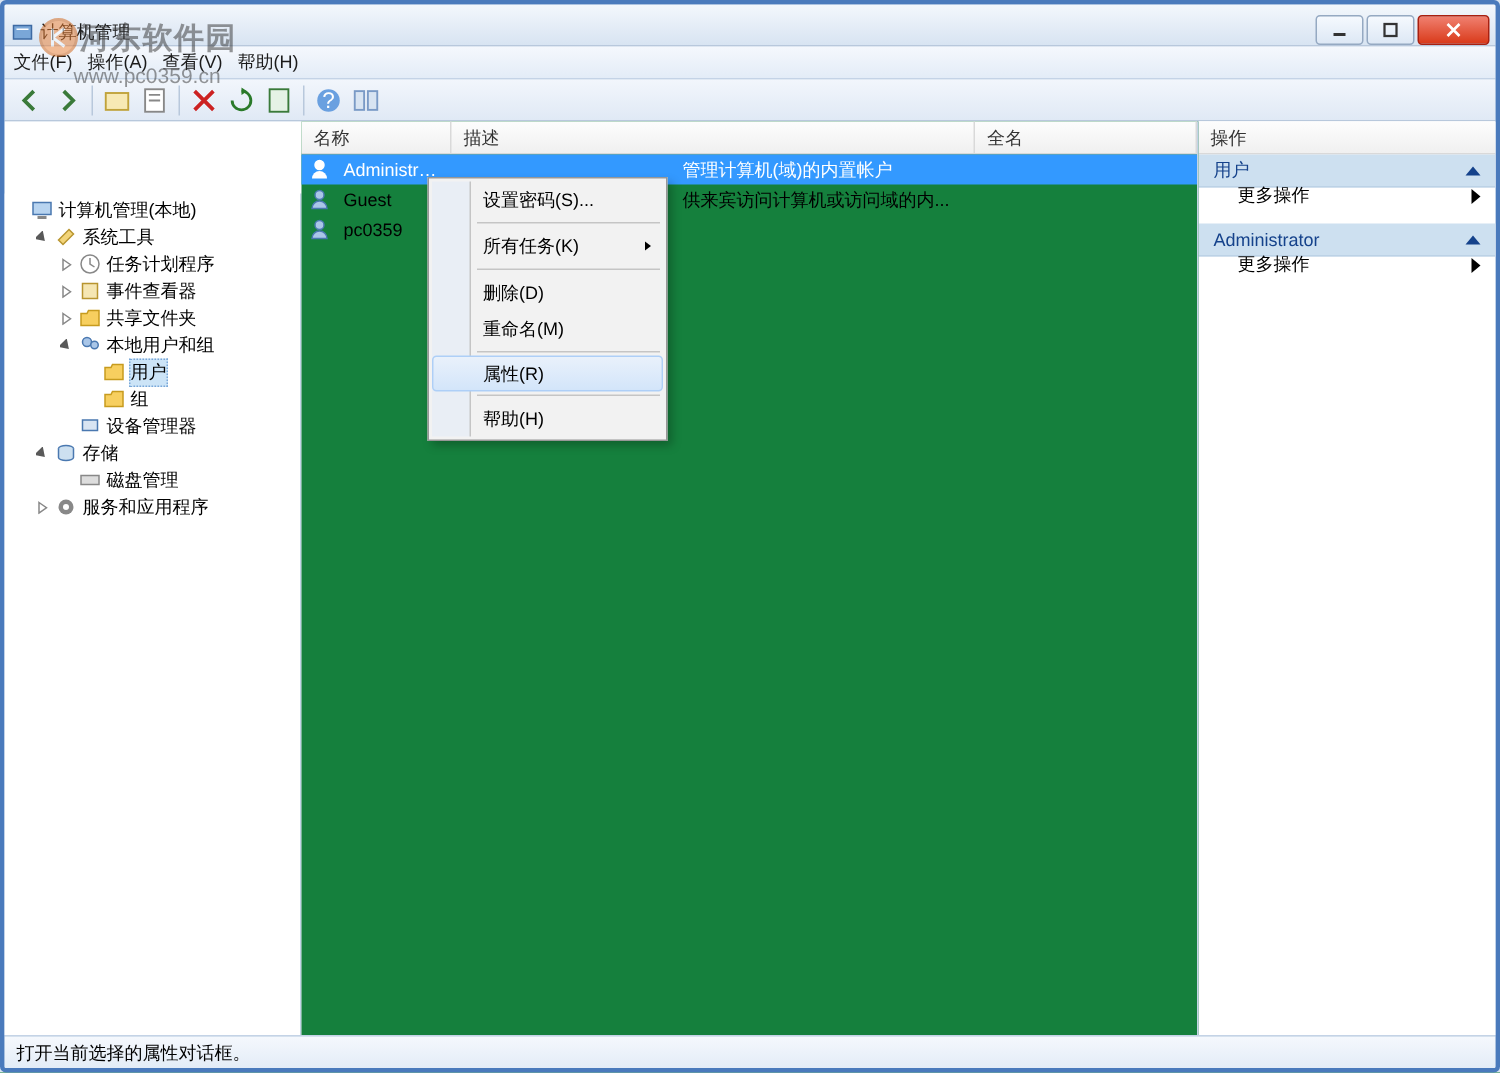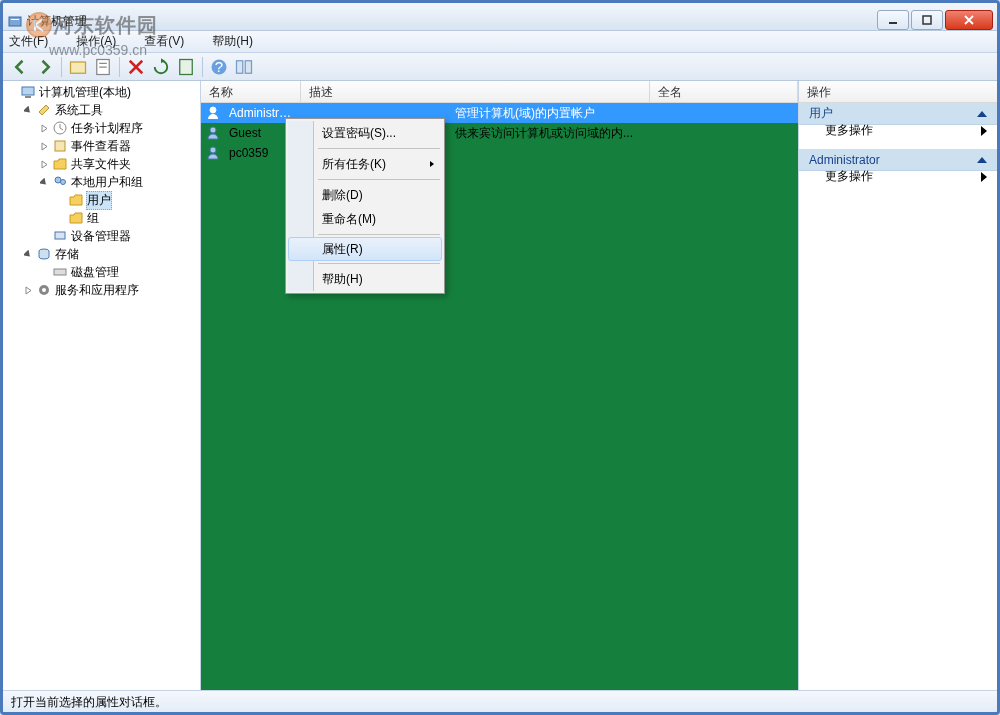--- a/index.html
+++ b/index.html
@@ -8,31 +8,31 @@
 
 .titlebar { height: 28px; background: linear-gradient(to bottom, #f3f7fc, #d8e4f2); display: flex; align-items: flex-end; padding: 0 4px; border-bottom: 1px solid #b8c8dc; }
 .titlebar .title-icon { width: 16px; height: 16px; margin-right: 4px; }
 .titlebar .title-text { flex: 1; color: #1b1b1b; font-size: 12px; }
 .titlebar .win-btns { display: flex; gap: 2px; }
 .titlebar .win-btn { width: 32px; height: 20px; border: 1px solid #95a9c2; border-radius: 3px; display: flex; align-items: center; justify-content: center; background: linear-gradient(to bottom,#f5f9fe,#dde8f5); }
 .titlebar .win-btn.close { background: linear-gradient(to bottom,#f08070,#d93a1a); border-color: #a82010; color:#fff; width: 48px; }
 .titlebar .win-btn svg { width: 12px; height: 12px; }
 
 
-.menubar { height: 22px; background: linear-gradient(to bottom,#f5f8fd,#e3ecf7); display: flex; align-items: center; padding: 0 6px; gap: 28px; border-bottom: 1px solid #c4d3e6; }
+.menubar { height: 22px; background: linear-gradient(to bottom,#f5f8fd,#e3ecf7); display: flex; align-items: center; padding: 0 6px; gap: 10px; border-bottom: 1px solid #c4d3e6; }
 .menubar span { color: #1b1b1b; }
 
 
 .toolbar { height: 28px; background: linear-gradient(to bottom,#f2f6fc,#e0e9f5); display: flex; align-items: center; padding: 0 6px; gap: 3px; border-bottom: 1px solid #b8c8dc; }
 .toolbar .tb-btn { width: 22px; height: 22px; display:flex; align-items:center; justify-content:center; border:1px solid transparent; border-radius:2px; }
 .toolbar .tb-sep { width:1px; height:20px; background:#b8c8dc; margin: 0 2px; }
 
 
 .main { display: flex; height: calc(100% - 28px - 22px - 28px - 22px); background: #fff; }
-.left-pane { width: 198px; border-right: 1px solid #c4d3e6; background: #fff; overflow: auto; padding: 2px 0; }
+.left-pane { width: 198px; border-right: 1px solid #c4d3e6; background: #fff; overflow: auto; padding: 2px 0; margin-top: 48px; }
 .middle-pane { flex: 1; border-right: 1px solid #c4d3e6; background: #15803d; position: relative; }
 .right-pane { width: 198px; background: #fff; }
 
 
 .tree { list-style: none; }
 .tree li { white-space: nowrap; }
 .tree .node { display: flex; align-items: center; height: 18px; padding-left: 4px; }
 .tree .expander { width: 11px; height: 11px; display:inline-flex; align-items:center; justify-content:center; margin-right: 2px; cursor: default; }
 .tree .expander.none { visibility: hidden; }
 .tree .expander svg { width:9px; height:9px; }

